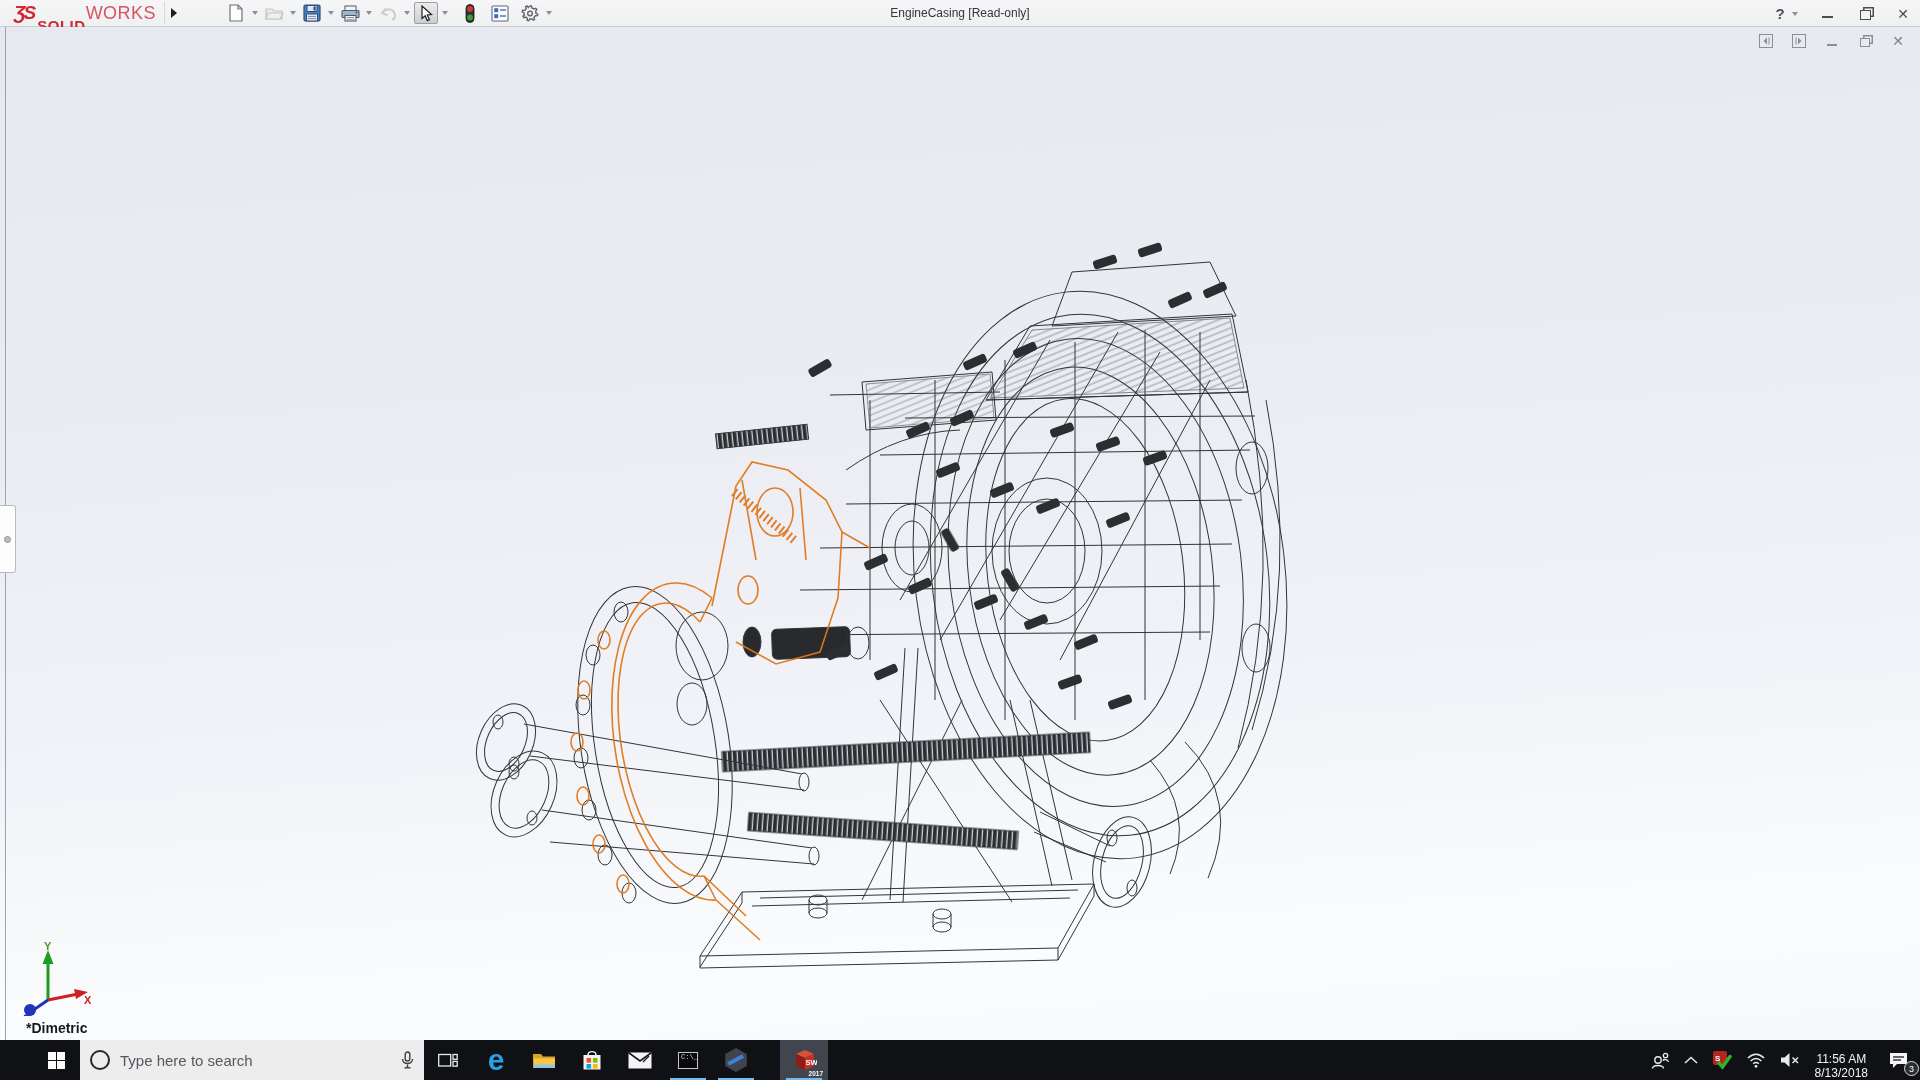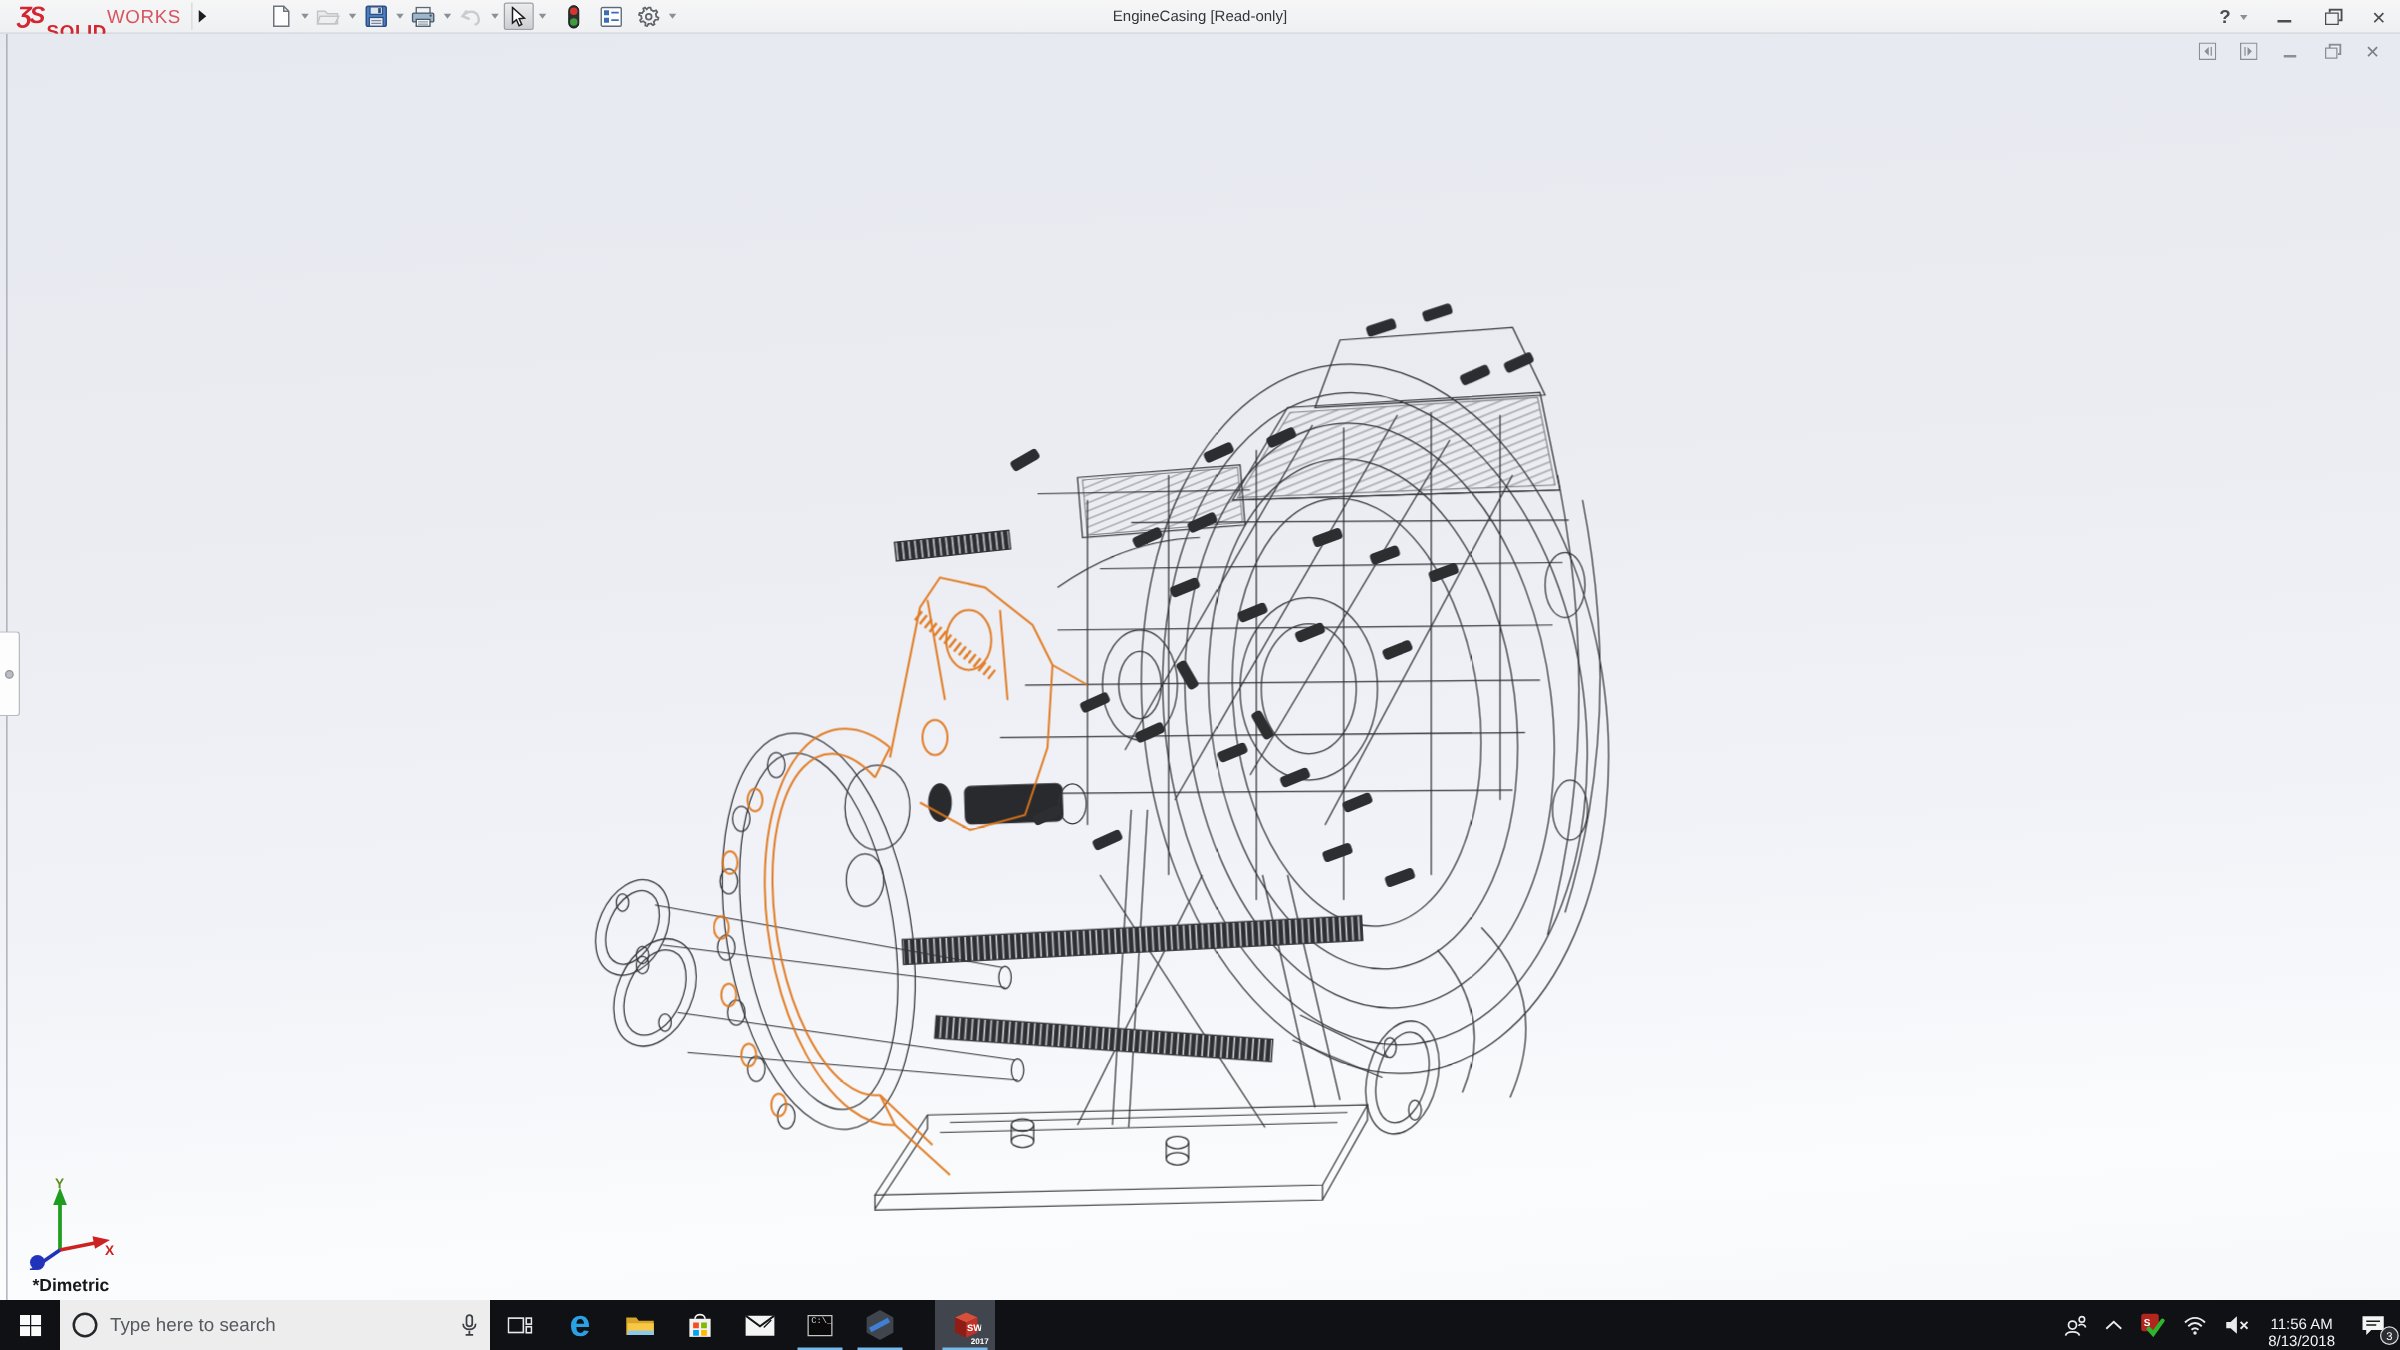--- a/index.html
+++ b/index.html
@@ -10,21 +10,21 @@
   
   .titlebar {
     position:absolute; top:0; left:0; width:1920px; height:27px;
     background:linear-gradient(#f6f6f7,#eef0f2);
     border-bottom:1px solid #c9ccd1;
     display:flex; align-items:center;
   }
   .brand { display:flex; align-items:baseline; padding:0 8px 0 14px; height:27px; align-items:center; }
   .brand-mark { font-style:italic; font-weight:bold; font-size:19px; color:#d22730; letter-spacing:-2px; margin-right:3px; }
   .brand-bold { font-weight:bold; font-size:15px; color:#d22730; letter-spacing:.5px;margin-top:24px; }
-  .brand-light { font-weight:normal; font-size:15px; color:#d8555f; letter-spacing:.5px; }
+  .brand-light { font-weight:normal; font-size:18px; color:#d8555f; letter-spacing:.5px; }
   .flyout-btn { width:18px; height:22px; display:flex; align-items:center; justify-content:center;
     border-left:1px solid #d8d8d8; color:#222; font-size:11px; cursor:pointer; }
   .qat { display:flex; align-items:center; margin-left:42px; gap:2px; }
   .tool { height:22px; min-width:24px; display:flex; align-items:center; justify-content:center; border:1px solid transparent; }
   .tool.pressed { background:linear-gradient(#ececec,#cdced2); border:1px solid #9aa0a8; border-radius:2px; }
   .tool.disabled svg { opacity:.45; filter:grayscale(1); }
   .caret { width:10px; height:22px; display:flex; align-items:center; justify-content:center; }
   .caret::after { content:""; border-left:3.5px solid transparent; border-right:3.5px solid transparent; border-top:4px solid #8b8f96; }
   .doc-title { position:absolute; left:0; right:0; text-align:center; font-size:12px; color:#33363b; pointer-events:none; }
   .win-controls { position:absolute; right:8px; top:0; height:27px; display:flex; align-items:center; gap:20px; }
@@ -56,21 +56,21 @@
   .dc-close { font-size:14px; }
 
   .view-label { position:absolute; left:26px; bottom:4px; font-size:14px; font-weight:bold; color:#17181a; }
   .triad { position:absolute; left:14px; bottom:24px; }
 
   .model-svg { position:absolute; top:0; left:0; }
 
   
   .taskbar {
     position:absolute; bottom:0; left:0; width:1920px; height:40px;
-    background:#101114; display:flex; align-items:stretch;
+    background:#101114; display:flex; align-items:stretch;padding-left:32px;
   }
   .tb-btn { width:48px; display:flex; align-items:center; justify-content:center; position:relative; cursor:pointer; }
   .tb-btn.running::after { content:""; position:absolute; bottom:0; left:6px; right:6px; height:2px; background:#76b9ed; }
   .tb-btn.active { background:#41454d;margin-left:20px; }
   .search-box { width:344px; background:#ededee; display:flex; align-items:center; padding:0 10px; gap:10px; cursor:text; }
   .cortana-ring { width:20px; height:20px; border-radius:50%; border:2.5px solid #26272b; flex:none; }
   .search-input { flex:1; border:none; background:transparent; outline:none; font-size:15px; color:#4f5156; font-family:"Liberation Sans",sans-serif; }
   .search-input::placeholder { color:#55585e; opacity:1; }
   .tray { margin-left:auto; display:flex; align-items:stretch; }
   .tray-btn { display:flex; align-items:center; justify-content:center; padding:0 7px; position:relative; cursor:pointer; }

